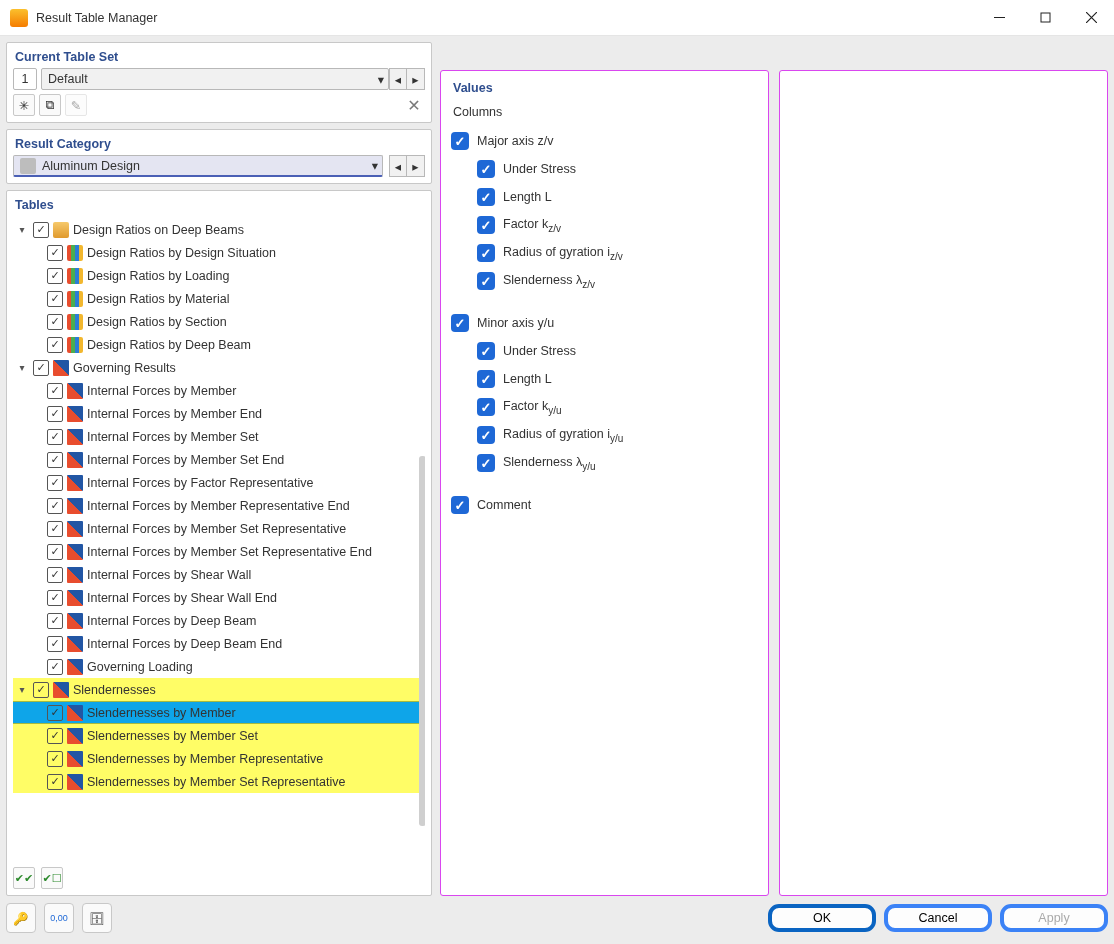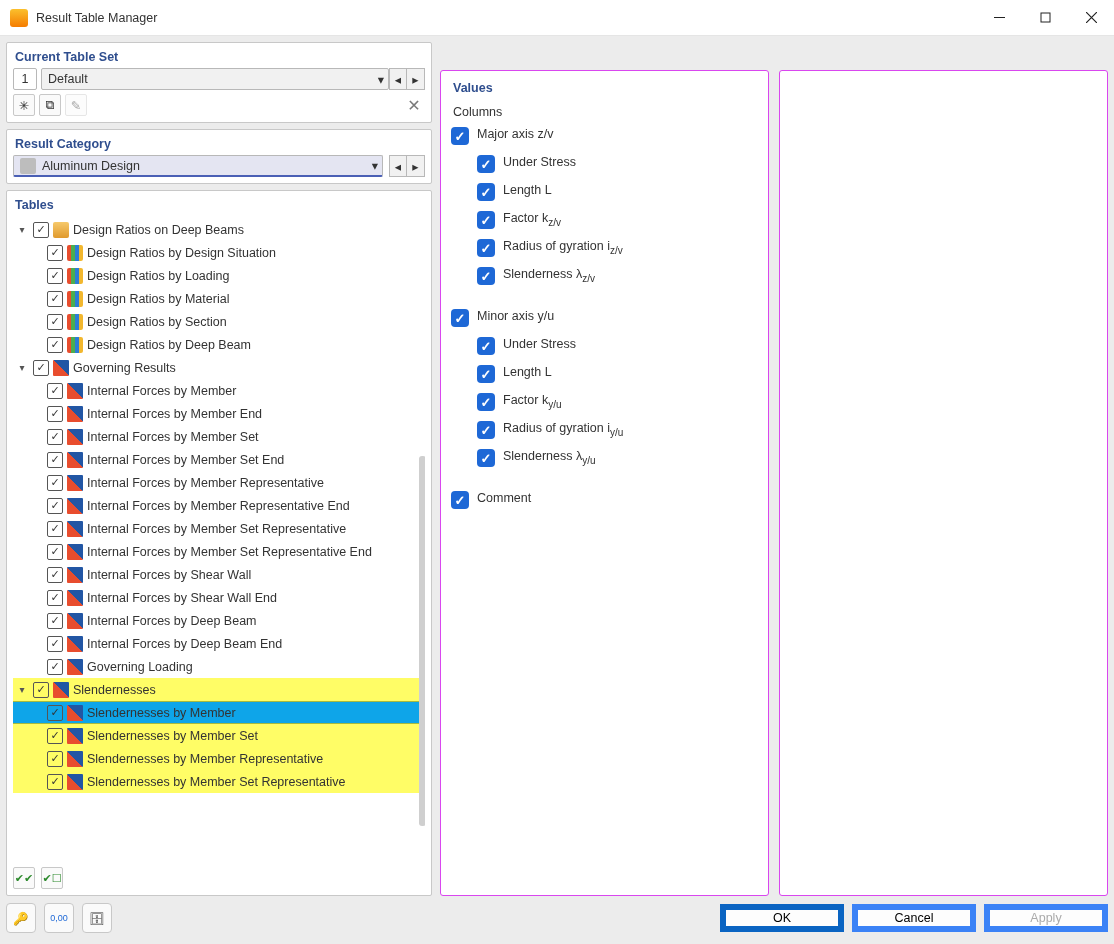--- a/index.html
+++ b/index.html
@@ -41,29 +41,29 @@
 .tree-label { white-space:nowrap; }
 .bottom-toggles { display:flex; gap:6px; padding-top:4px; }
 .right-col { position:absolute; top:6px; left:440px; right:6px; bottom:48px; }
 .tabbar { height:28px; display:flex; align-items:flex-end; padding-left:10px;}
 .tab { background:#fff; border:1px solid #c2c2c2; border-bottom:none; border-radius:3px 3px 0 0; padding:5px 14px; font-size:12.5px; color:#2f4e8e; position:relative; top:1px;}
 .right-panels { position:absolute; top:28px; left:0; right:0; bottom:0; display:flex; gap:10px;}
 .rp { flex:1; background:#fff; border:1px solid #d946ef; border-radius:3px; padding:8px 10px 10px 10px; overflow:auto;}
 .rp.empty { background:#fff; }
 .vhead { color:#2f4e8e; font-weight:600; padding:2px 0 10px 2px;}
 .subhead { color:#333; padding:0 0 8px 2px;}
-.check-item { display:flex; height:28px; }
+.check-item { display:flex; align-items:center; height:28px; }
 .check-item .bx { width:18px; height:18px; background:#1e68d6; border-radius:4px; display:flex; align-items:center; justify-content:center; margin-right:8px;}
 .check-item .bx::after { content:"✓"; color:#fff; font-size:13px; font-weight:bold; line-height:1;}
 .indent1 { padding-left:26px; }
 .group-gap { height:14px; }
 .footer { position:absolute; left:6px; right:6px; bottom:6px; height:40px; display:flex; align-items:center; gap:8px;}
 .footerbtn { width:30px; height:30px; border:1px solid #c8c8c8; border-radius:4px; background:#fafafa; display:flex;align-items:center;justify-content:center;}
 .footer-spacer { flex:1;}
-.mainbtn { width:124px; height:28px; border:6px solid #3b82f6; border-radius:0; background:#fdfdfd; font-size:12.5px; }
+.mainbtn { width:108px; height:28px; border:4px solid #3b82f6; border-radius:11px; background:#fdfdfd; font-size:12.5px; }
 .mainbtn.primary { border-color:#0a64c2; }
 .mainbtn.disabled { color:#aaa; }
 sub { font-size:10px; }
 .scroll-indicator{ position:absolute; right:-1px; top:240px; width:7px; height:370px; background:#cfcfcf; border-radius:3px;}
 </style>
 </head>
 <body>
 
 <div class="titlebar">
   <span class="app-icon"></span>
@@ -207,21 +207,21 @@
             <span class="spacer"></span>
             <span class="cb"></span>
             <span class="ic pen"></span>
             <span class="tree-label">Internal Forces by Member Set End</span>
           </div>
           <div class="tree-row">
             <span class="spacer"></span>
             <span class="spacer"></span>
             <span class="cb"></span>
             <span class="ic pen"></span>
-            <span class="tree-label">Internal Forces by Member Representative</span>
+            <span class="tree-label">Internal Forces by Factor Representative</span>
           </div>
           <div class="tree-row">
             <span class="spacer"></span>
             <span class="spacer"></span>
             <span class="cb"></span>
             <span class="ic pen"></span>
             <span class="tree-label">Internal Forces by Member Representative End</span>
           </div>
           <div class="tree-row">
             <span class="spacer"></span>

